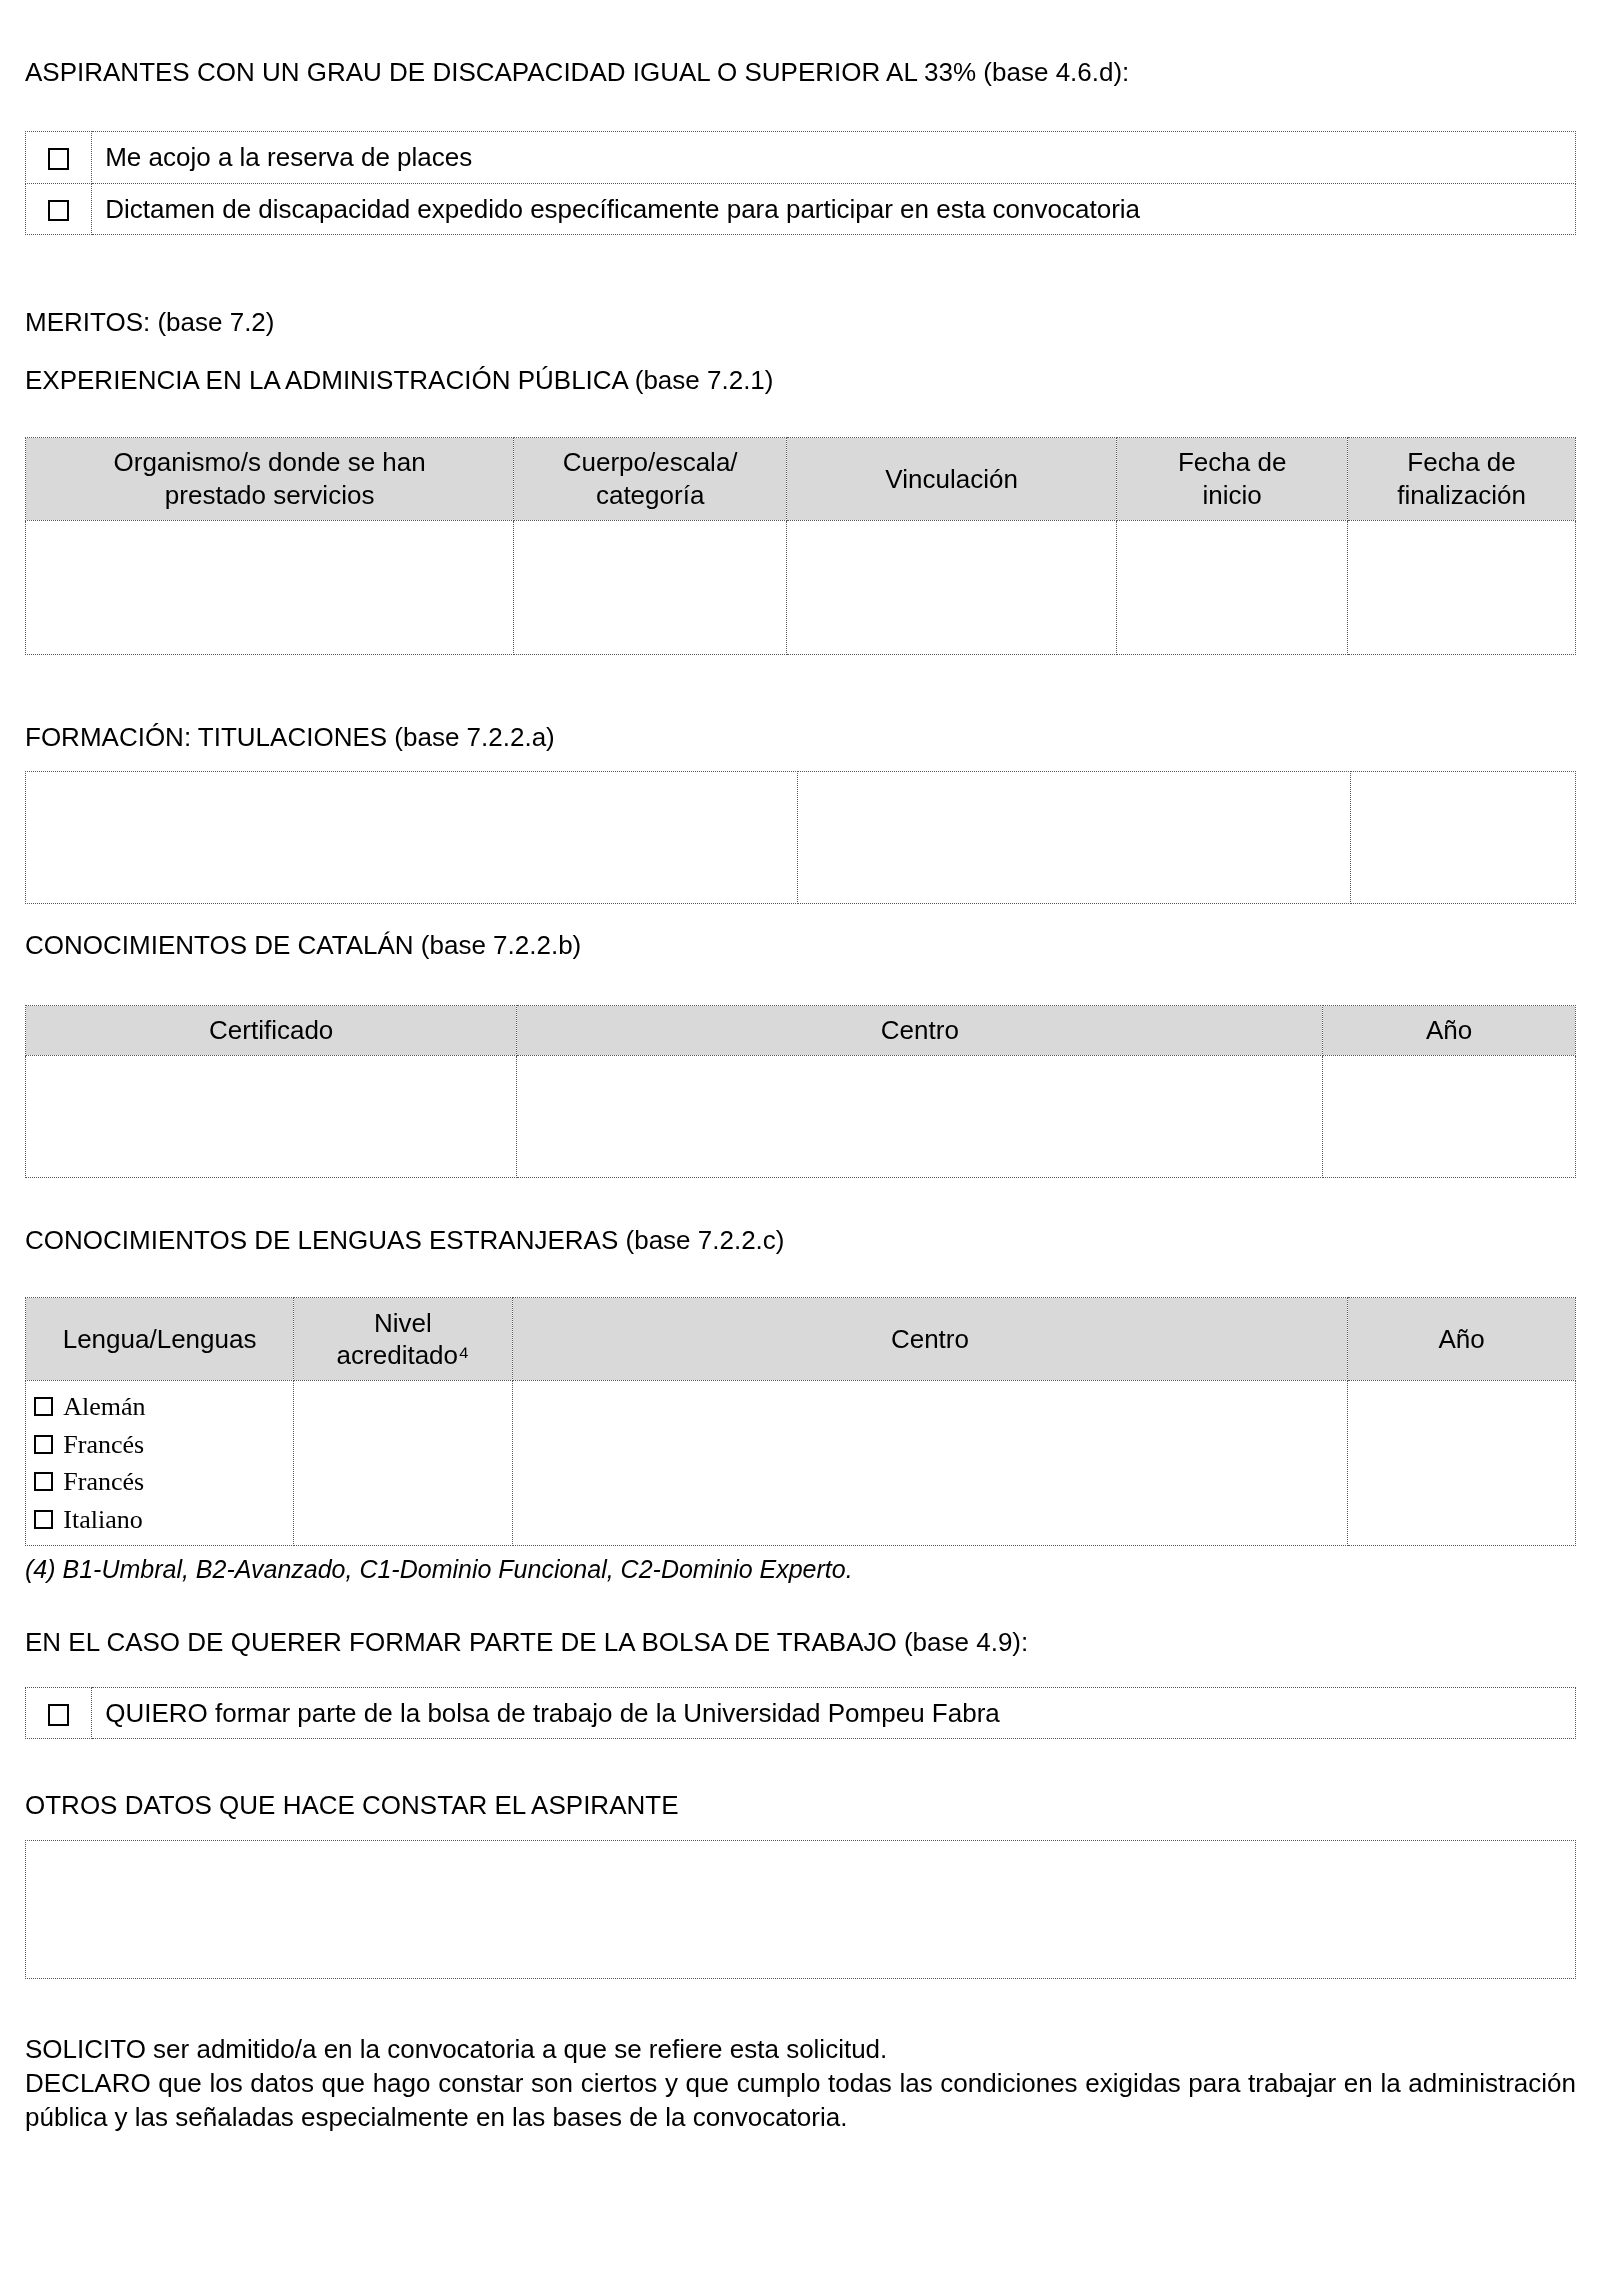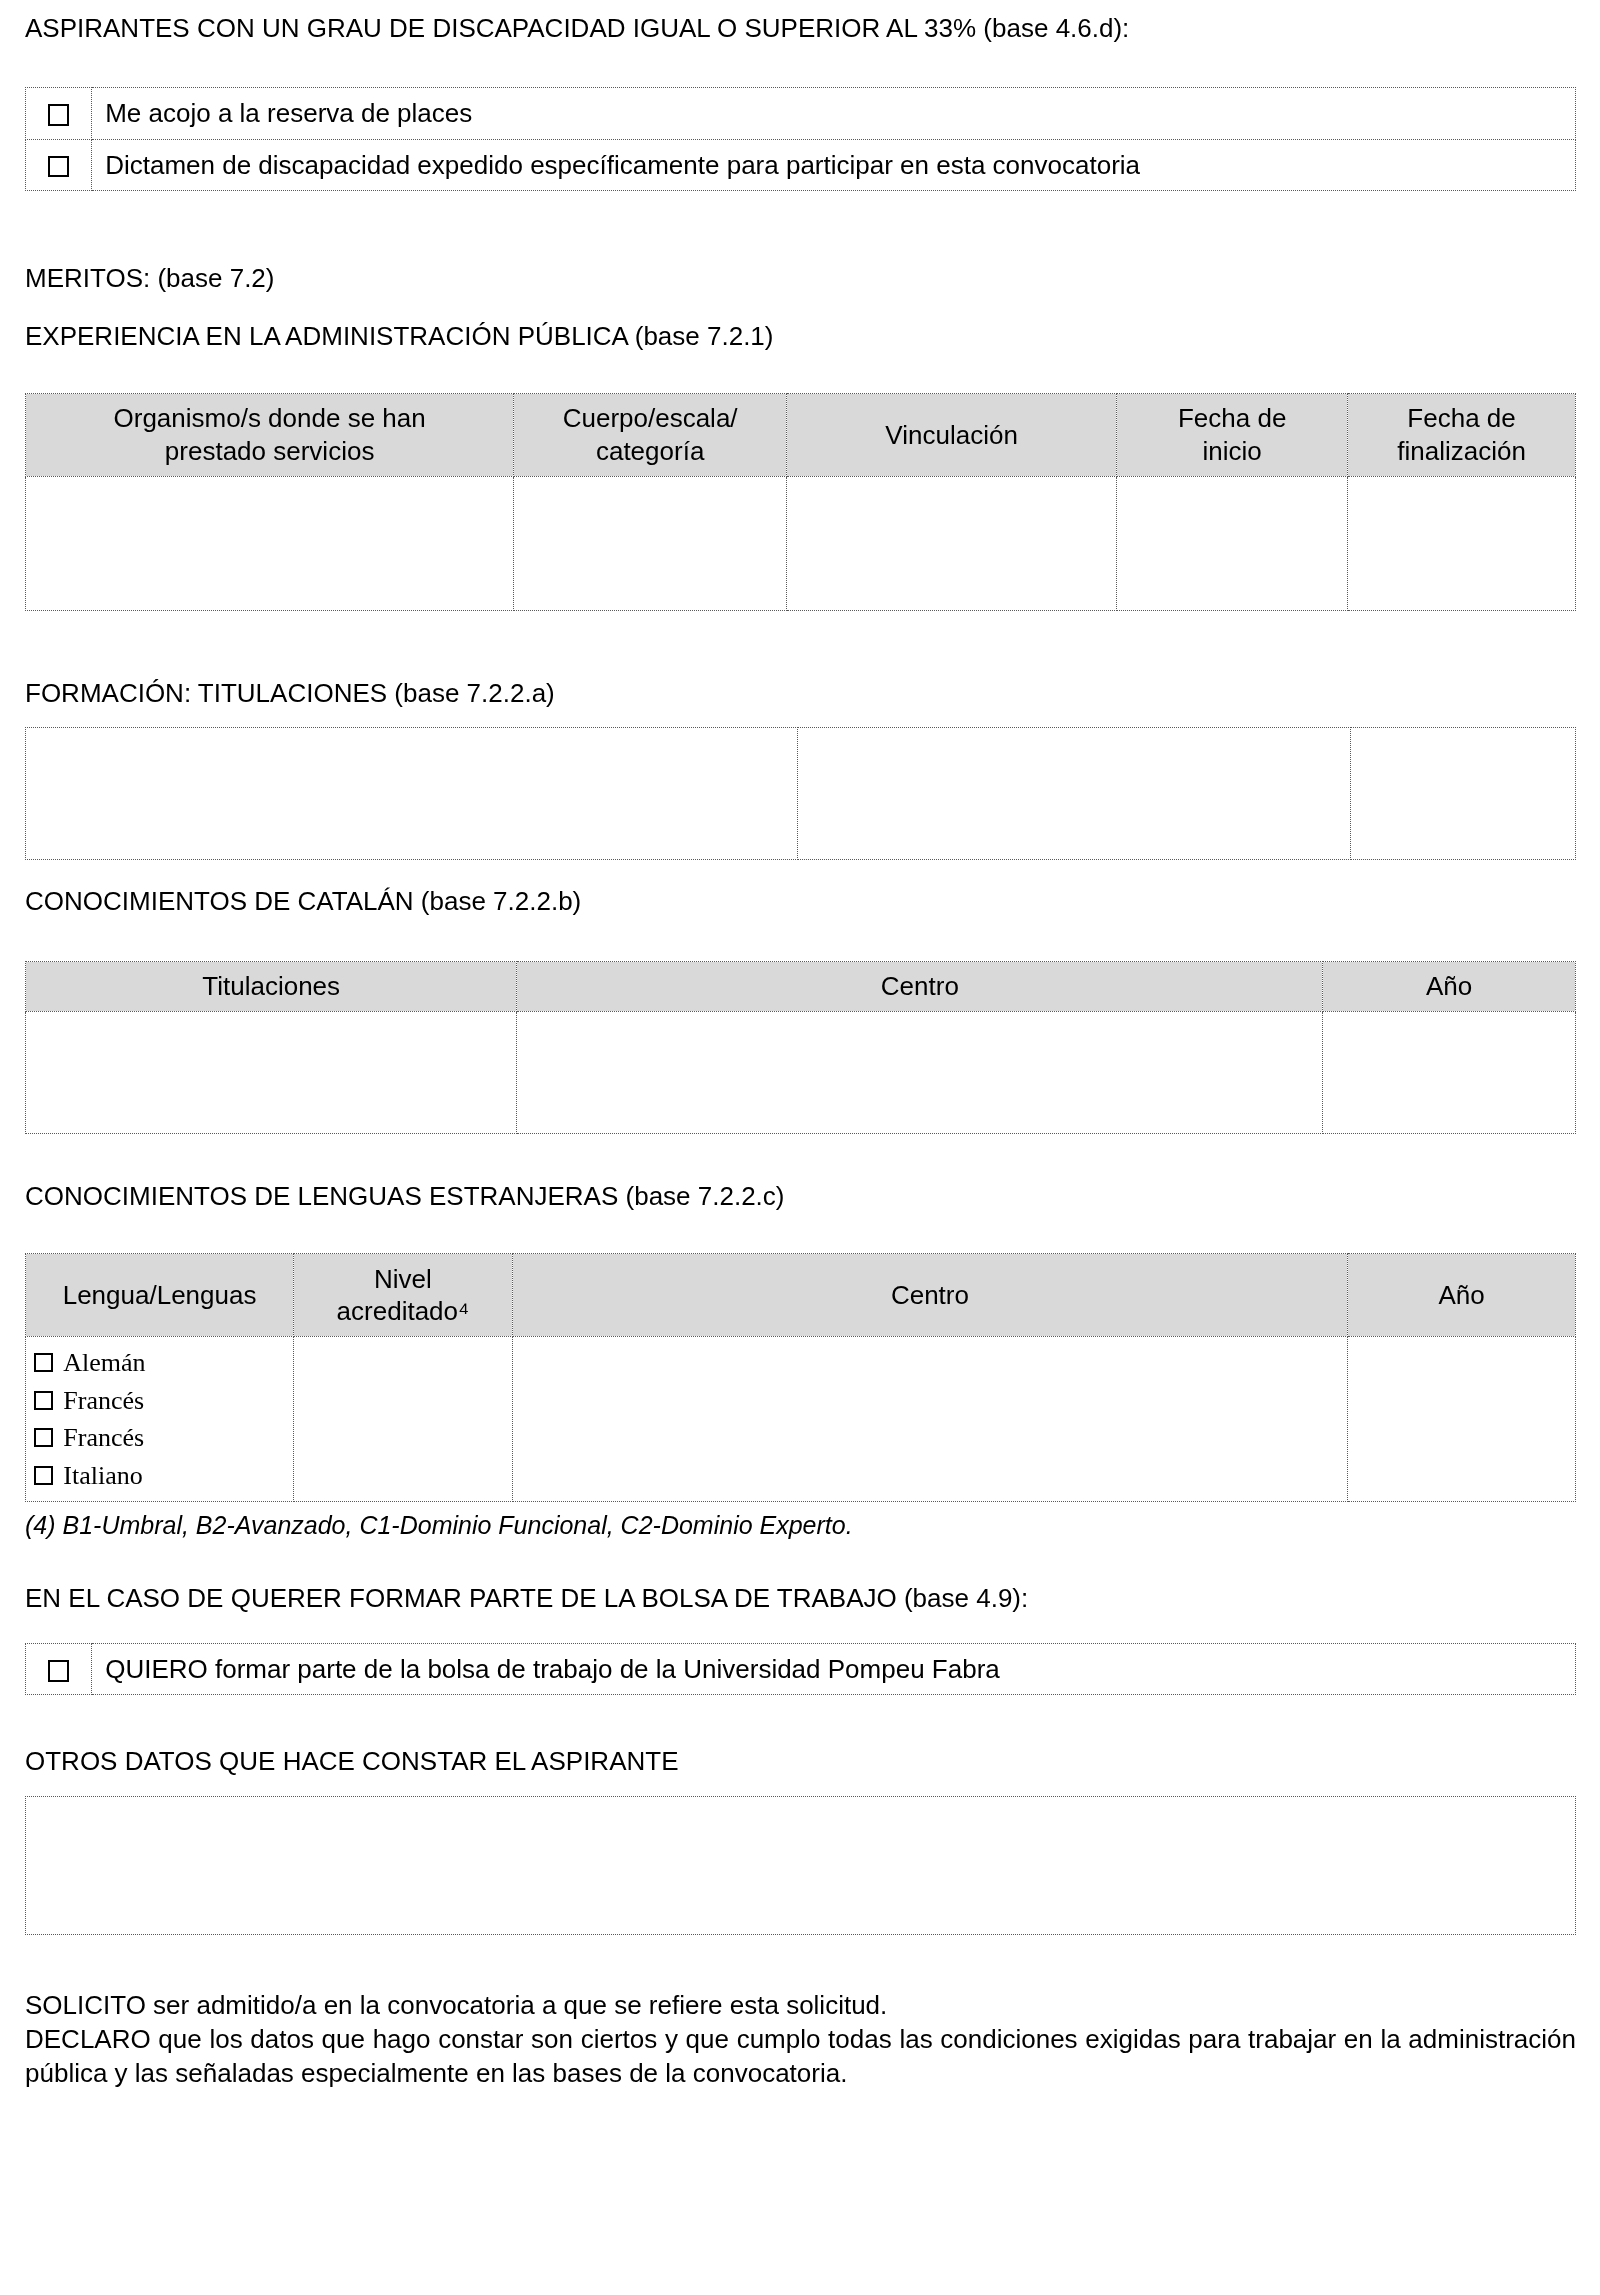--- a/index.html
+++ b/index.html
@@ -4,21 +4,21 @@
 <style>
   * { margin: 0; padding: 0; box-sizing: border-box; }
   html, body { background: #ffffff; }
   body {
     width: 1601px;
     min-height: 2295px;
     font-family: "Liberation Sans", sans-serif;
     color: #000000;
     font-size: 26px;
   }
-  .page { padding: 11.6px 25px 25px 25px; }
+  .page { padding: 11.6px 25px 25px 25px; margin-top: 44px; }
 
   .h {
     font-size: 26px;
     line-height: 1.25;
     font-weight: normal;
   }
 
   table {
     width: 100%;
     border-collapse: collapse;
@@ -174,21 +174,21 @@
   <div class="h mt-30">CONOCIMIENTOS DE CATALÁN (base 7.2.2.b)</div>
 
   <table class="mt-52">
     <colgroup>
       <col style="width:31.7%">
         <col style="width:52%">
         <col style="width:16.3%">
     </colgroup>
     <tbody>
         <tr>
-      <th>Titulaciones</th>
+      <th>Certificado</th>
       <th>Centro</th>
       <th>Año</th>
     </tr>
     <tr class="fill-row-cat">
       <td></td>
       <td></td>
       <td></td>
     </tr>
   </tbody>
     </table>

